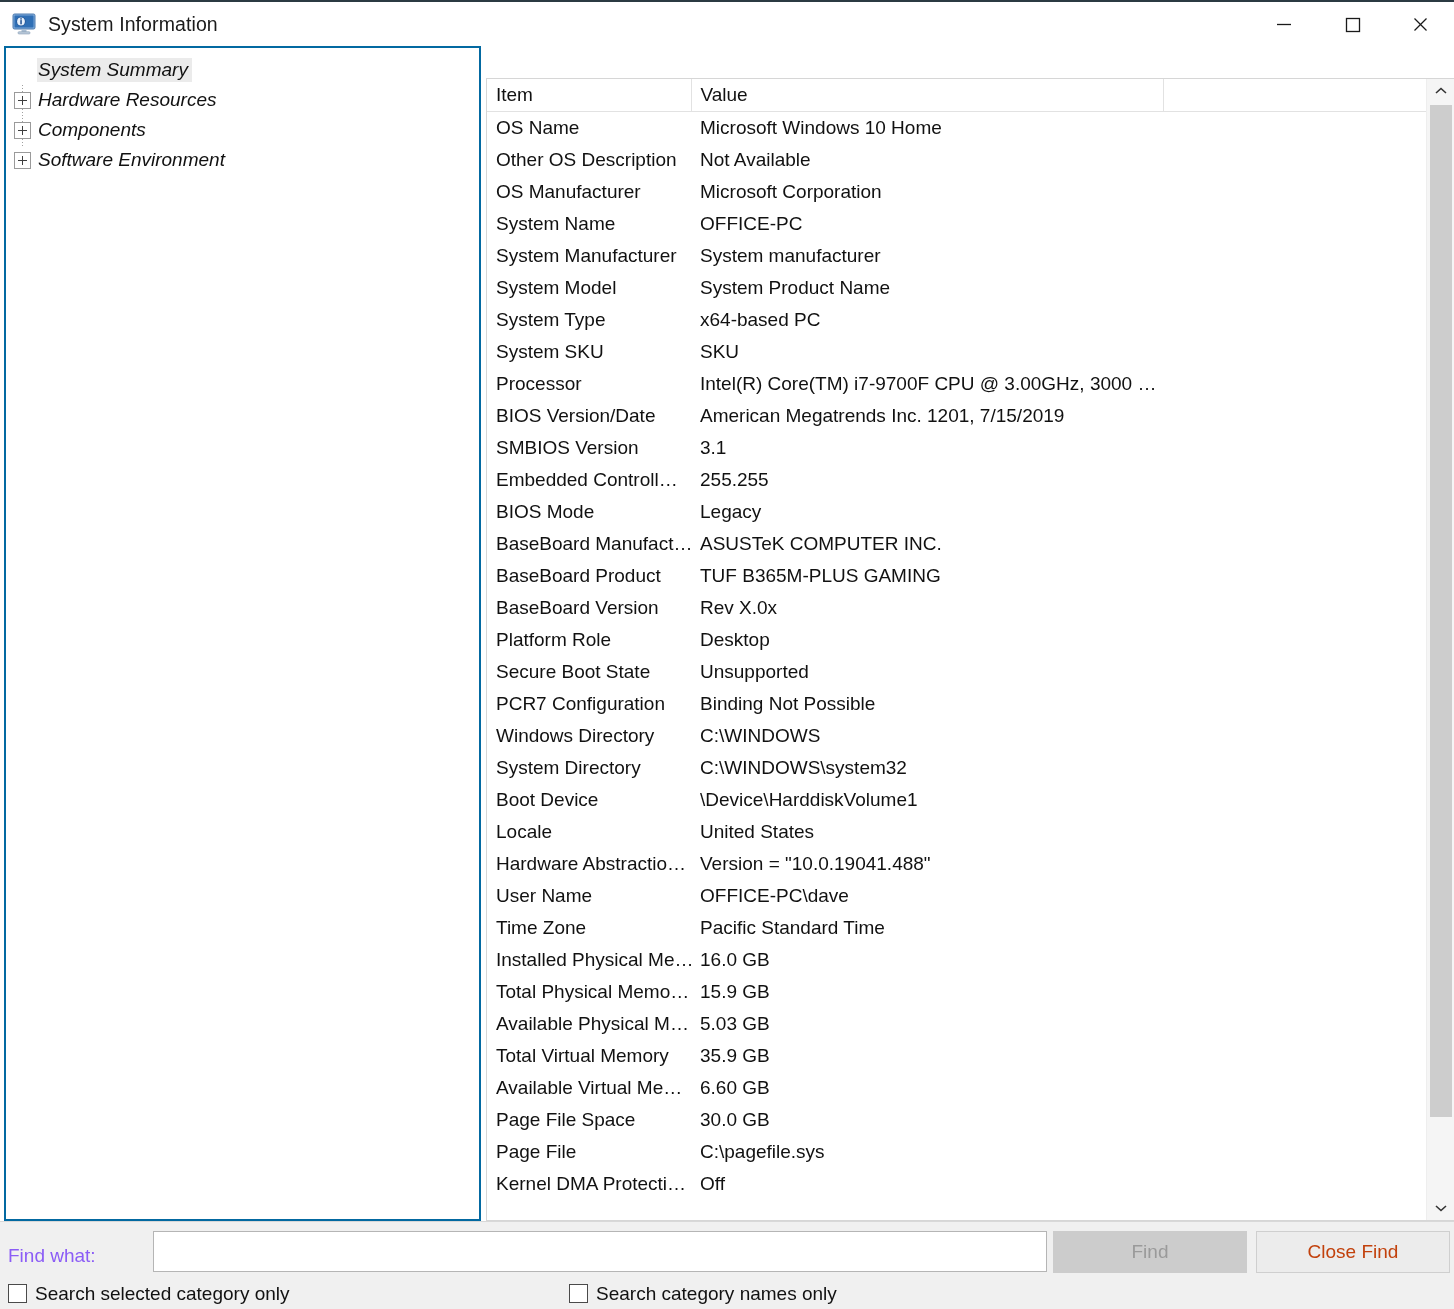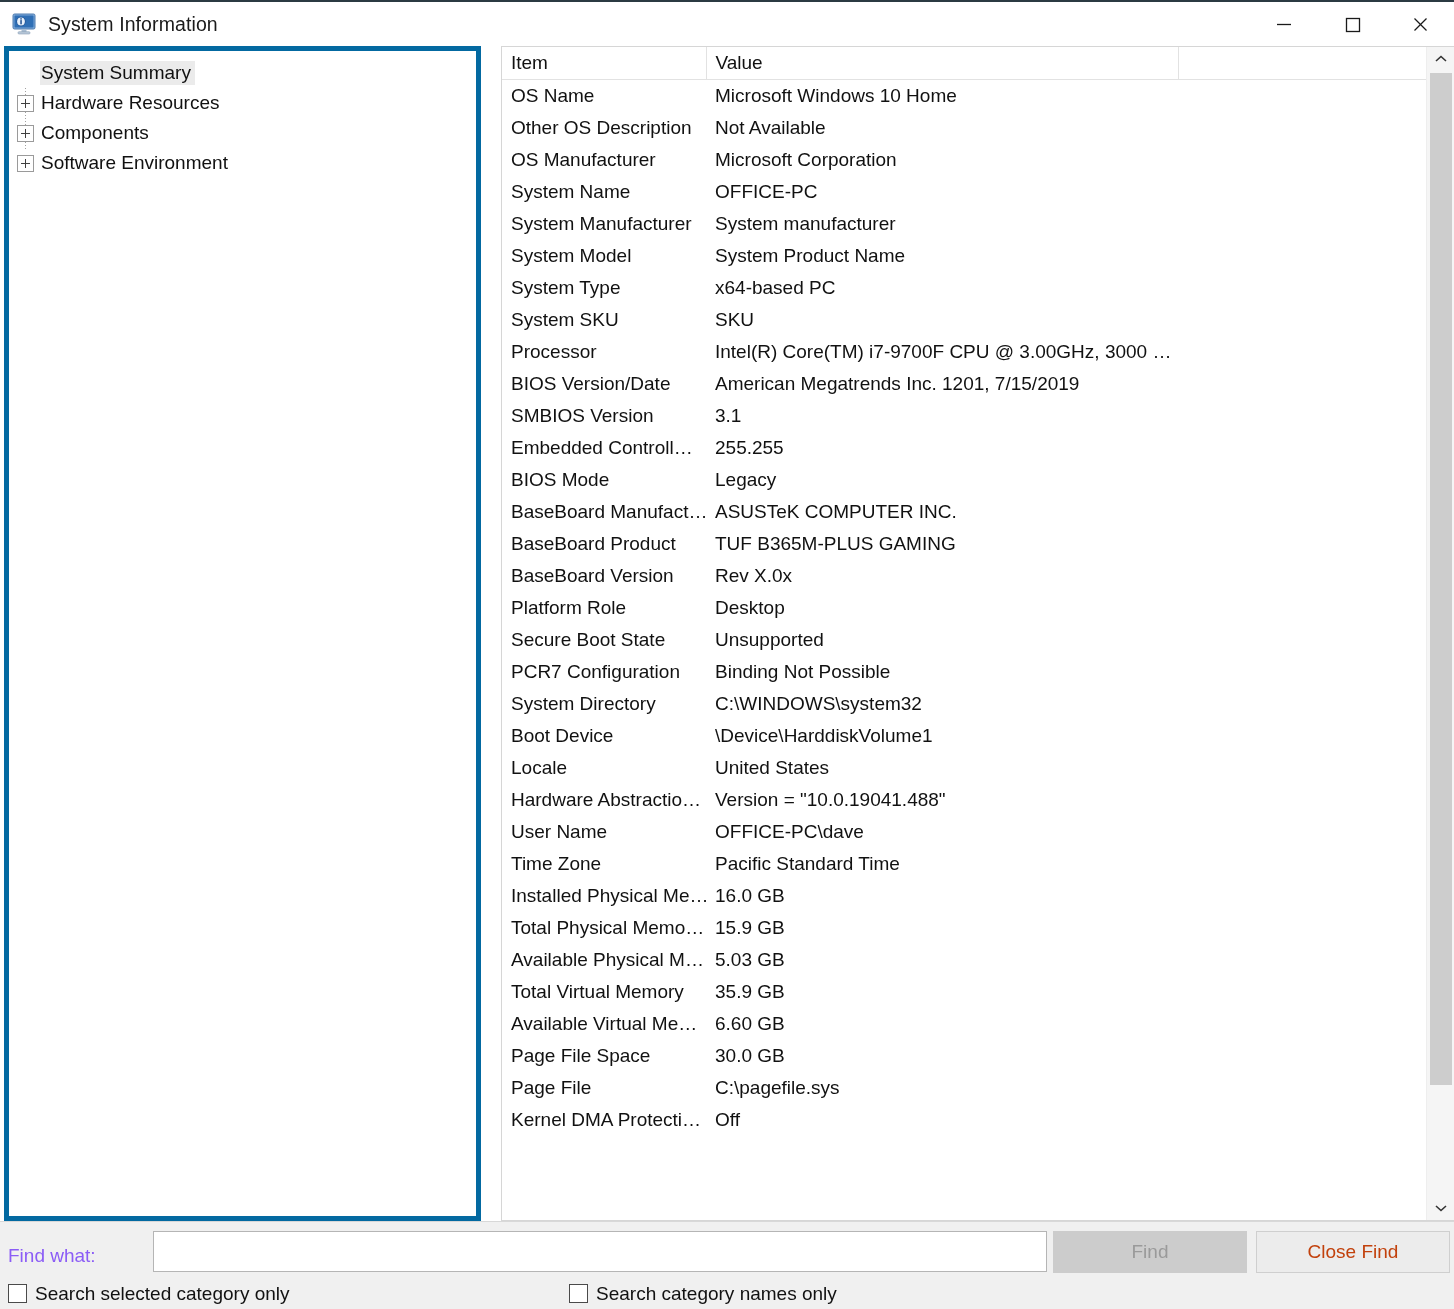--- a/index.html
+++ b/index.html
@@ -97,25 +97,26 @@
     padding: 0 0 0 4px;
     box-sizing: border-box;
     min-height: 0;
   }
 
   
   #tree-pane {
     width: 477px;
     flex: 0 0 477px;
     background: #ffffff;
-    border: 5px solid #0369a1;
+    border: 2px solid #0369a1;
     box-sizing: border-box;
     overflow: hidden;
     position: relative;
-    margin-right: 20px;
+    margin-right: 5px;
+    font-style: italic;
   }
   #tree-root {
     padding: 7px 0 0 0;
   }
   .tree-row {
     display: flex;
     align-items: center;
     height: 30px;
     padding-left: 8px;
     cursor: default;
@@ -174,20 +175,21 @@
   
   #list-pane {
     flex: 1 1 auto;
     border: 1px solid #d6d6d6;
     border-right: 0;
     box-sizing: border-box;
     background: #ffffff;
     display: flex;
     min-width: 0;
     position: relative;
+    margin-top: 32px;
   }
   #list-inner {
     flex: 1 1 auto;
     overflow: hidden;
     position: relative;
     min-width: 0;
   }
   #list-table {
     width: 100%;
     border-collapse: collapse;
@@ -505,20 +507,24 @@
               </tr>
               <tr class="row">
                 <td class="cell-item">Secure Boot State</td>
                 <td class="cell-value" colspan="2">Unsupported</td>
               </tr>
               <tr class="row">
                 <td class="cell-item">PCR7 Configuration</td>
                 <td class="cell-value" colspan="2">Binding Not Possible</td>
               </tr>
               <tr class="row">
+                <td class="cell-item">Windows Directory</td>
+                <td class="cell-value" colspan="2">C:\WINDOWS</td>
+              </tr>
+              <tr class="row">
                 <td class="cell-item">System Directory</td>
                 <td class="cell-value" colspan="2">C:\WINDOWS\system32</td>
               </tr>
               <tr class="row">
                 <td class="cell-item">Boot Device</td>
                 <td class="cell-value" colspan="2">\Device\HarddiskVolume1</td>
               </tr>
               <tr class="row">
                 <td class="cell-item">Locale</td>
                 <td class="cell-value" colspan="2">United States</td>

